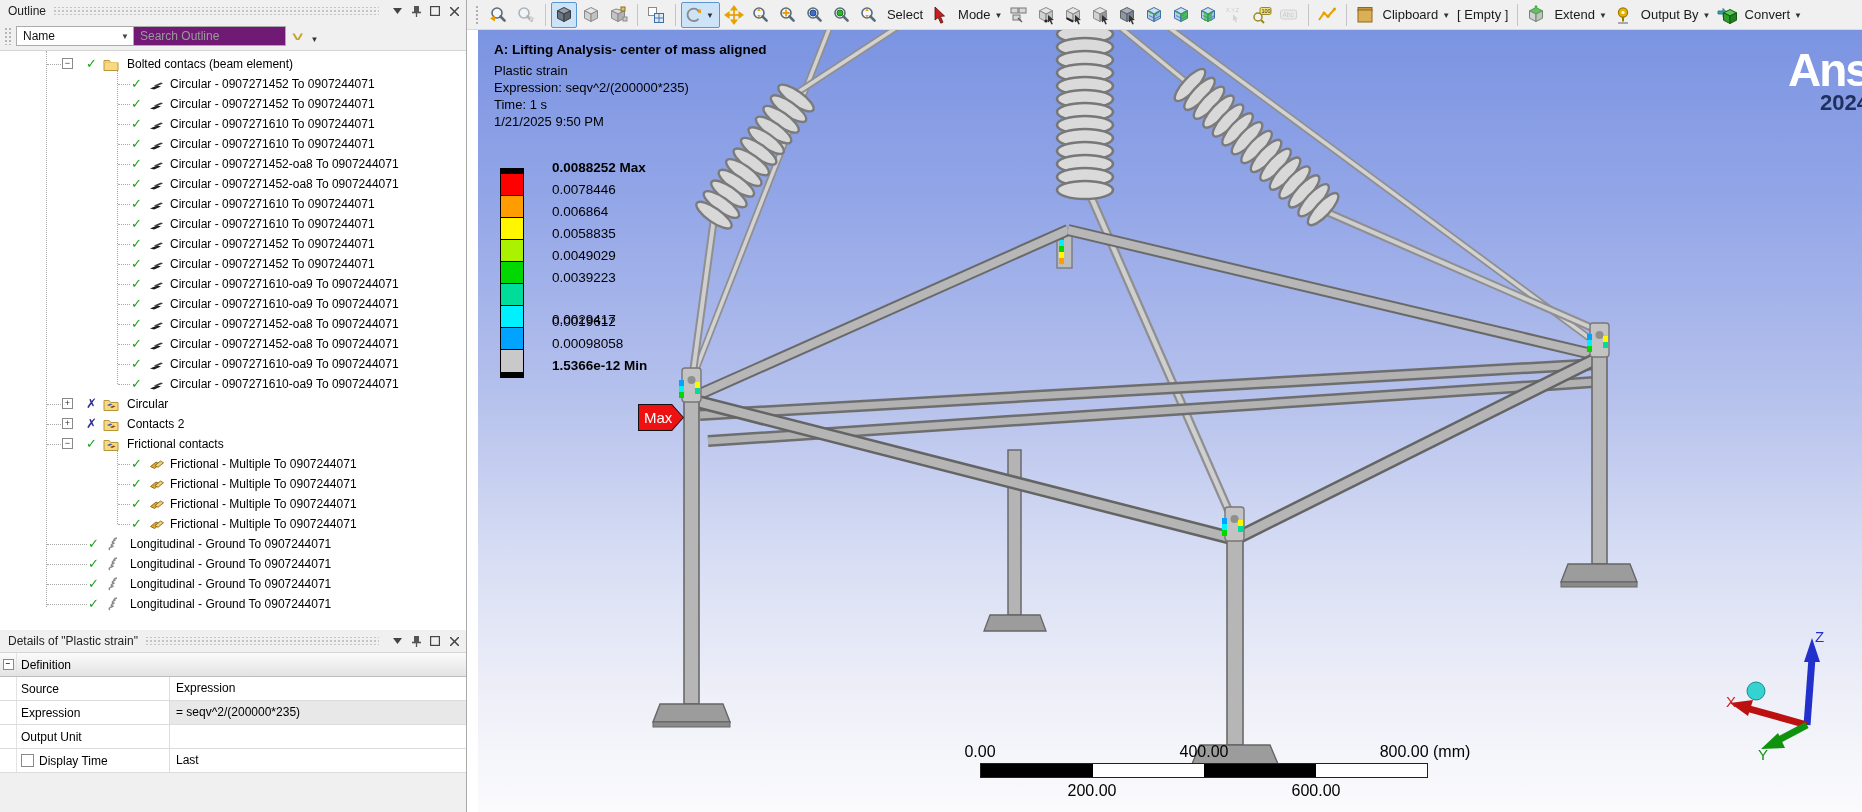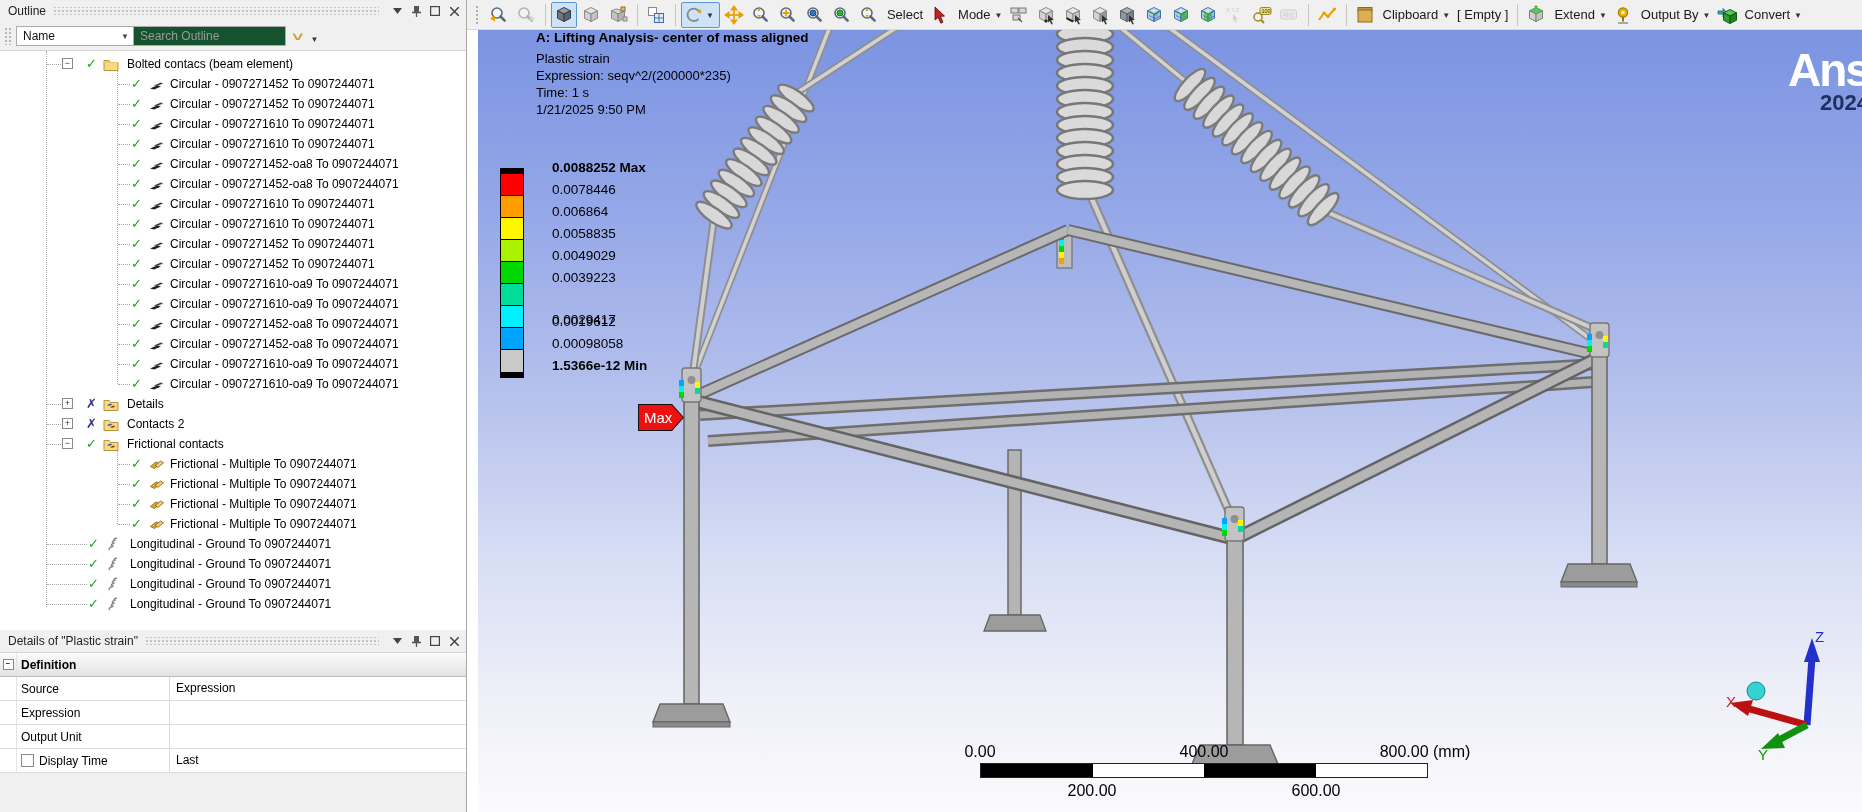--- a/index.html
+++ b/index.html
@@ -13,21 +13,21 @@
   .phdr{height:22px;display:flex;align-items:center;padding:0 4px 0 8px;font-size:12px;color:#222;background:#f0f0f0;}
   .phdr .dots{flex:1;height:8px;margin:0 7px;background-image:radial-gradient(#c4c4c4 0.9px,transparent 1px);background-size:4px 4px;background-position:0 2px;}
   .phicon{width:16px;height:16px;display:flex;align-items:center;justify-content:center;color:#444;font-size:10px;margin-left:3px;cursor:default;}
   .phicon svg{display:block;}
 
   
   #filter-row{height:28px;display:flex;align-items:center;background:#f0f0f0;padding-left:4px;}
   #drag-dots{width:8px;height:18px;margin-right:4px;background-image:radial-gradient(#b5b5b5 1px,transparent 1.2px);background-size:4px 4px;}
   #name-dropdown{width:118px;height:20px;background:#fff;border:1px solid #ababab;display:flex;align-items:center;font-size:12px;padding-left:6px;box-sizing:border-box;color:#111;}
   #name-dropdown .dd{margin-left:auto;margin-right:4px;font-size:8px;color:#444;}
-  #search-input{width:152px;height:20px;border:1px solid #ababab;border-left:none;box-sizing:border-box;font-size:12px;padding-left:6px;color:#9a9a9a;background:#14532d;display:flex;align-items:center;}
+  #search-input{width:152px;height:20px;border:1px solid #ababab;border-left:none;box-sizing:border-box;font-size:12px;padding-left:6px;color:#9a9a9a;background:#701a75;display:flex;align-items:center;}
   #filter-chevron{color:#c8a22c;font-weight:bold;font-size:13px;margin-left:8px;transform:scaleX(1.5);}
   #filter-caret{font-size:8px;color:#333;margin-left:9px;margin-top:6px;}
 
   
   #tree{position:relative;height:580px;background:#ffffff;border-top:1px solid #d5d5d5;overflow:hidden;padding-top:3px;box-sizing:border-box;}
   .trow{position:relative;height:20px;font-size:12px;color:#000;cursor:default;}
   .trow .stub{position:absolute;top:10px;border-top:1px dotted #a8a8a8;}
   .trow .exp{position:absolute;top:4px;width:11px;height:11px;border:1px solid #8a8a8a;background:#fff;box-sizing:border-box;font-size:9px;line-height:8px;text-align:center;color:#333;}
   .trow .chk{position:absolute;top:2px;font-size:13px;font-weight:bold;}
   .trow .chk.yes{color:#1a9e1a;}
@@ -55,21 +55,21 @@
   .tsep{width:1px;height:22px;background:#c6c6c6;margin:0 5px;flex:none;}
   .thandle{width:5px;height:20px;margin:0 6px 0 2px;background-image:radial-gradient(#b0b0b0 1px,transparent 1.2px);background-size:4px 4px;flex:none;}
   .tlabeltxt{font-size:13px;color:#1a1a1a;margin:0 4px;white-space:nowrap;flex:none;}
   .tcaret{font-size:8px;color:#333;margin:2px 3px 0 0;flex:none;}
 
   
   #gutter{position:absolute;left:468px;top:30px;width:10px;height:782px;background:#ffffff;}
   #viewport{position:absolute;left:478px;top:30px;width:1384px;height:782px;overflow:hidden;background:linear-gradient(to bottom,#7b94e2 0%,#93a6e7 22%,#b3bfec 45%,#d8def4 68%,#eff0f8 86%,#fbfbfd 100%);}
   #model-svg{position:absolute;left:0;top:0;z-index:1;}
 
-  #annotation{position:absolute;left:16px;top:0;z-index:3;color:#000;margin-left:42px;}
+  #annotation{position:absolute;left:16px;top:12px;z-index:3;color:#000;}
   #annotation .t{font-size:13.5px;font-weight:bold;margin-bottom:5px;}
   #annotation .l{font-size:13px;line-height:17px;}
 
   #legend{position:absolute;left:22px;top:138px;z-index:3;}
   #legend-bar{position:absolute;left:0;top:0;width:22px;border:1px solid #000;border-top:6px solid #000;border-bottom:6px solid #000;box-sizing:content-box;}
   .lcell{width:22px;height:22px;border-bottom:1px solid #000;box-sizing:border-box;}
   .lcell:last-child{border-bottom:none;}
   .llabel{position:absolute;left:52px;font-size:13.5px;white-space:nowrap;color:#000;text-align:center;}
   .llabel.b{font-weight:bold;}
 
@@ -305,21 +305,21 @@
         </div>
         <div class="trow">
           <span class="stub" style="left:47px;width:14px"></span>
           <span class="exp" style="left:62px">+</span>
           <span class="chk no" style="left:86px">✗</span>
           <span class="ticon" style="left:103px"><svg width="16" height="16" viewBox="0 0 16 16">
               <path d="M1 4.5 h5.2 l1.6 2 H15 v8 H1 Z" fill="#f7d982" stroke="#b8963a"></path>
               <polygon points="4,9 7.5,7.5 9.5,8.5 6,10" fill="#3a5fc0"></polygon>
               <polygon points="7,11 10.5,9.5 12.5,10.5 9,12" fill="#8a4a10"></polygon>
             </svg></span>
-          <span class="tlabel" style="left:127px">Details</span>
+          <span class="tlabel" style="left:127px">Circular</span>
         </div>
         <div class="trow">
           <span class="stub" style="left:47px;width:14px"></span>
           <span class="exp" style="left:62px">+</span>
           <span class="chk no" style="left:86px">✗</span>
           <span class="ticon" style="left:103px"><svg width="16" height="16" viewBox="0 0 16 16">
               <path d="M1 4.5 h5.2 l1.6 2 H15 v8 H1 Z" fill="#f7d982" stroke="#b8963a"></path>
               <polygon points="4,9 7.5,7.5 9.5,8.5 6,10" fill="#3a5fc0"></polygon>
               <polygon points="7,11 10.5,9.5 12.5,10.5 9,12" fill="#8a4a10"></polygon>
             </svg></span>
@@ -432,35 +432,36 @@
           <svg width="9" height="9">
             <path d="M0 0 L9 9 M9 0 L0 9" stroke="#444" stroke-width="1.5"></path>
           </svg>
         </span>
     </div>
     <div id="details-table">
         <div class="drow section">
           <span class="dgut">
             <span class="box">−</span>
           </span>
-          <span class="dlabel" style="border-right:none;font-weight:bold">Definition</span>
+          <span class="dlabel" style="border-right:none;font-weight:normal">Definition</span>
           <span class="dvalue"></span>
         </div>
         <div class="drow">
           <span class="dgut"></span>
           <span class="dlabel">
             <span class="dlt">Source</span>
           </span>
           <span class="dvalue">Expression</span>
         </div>
         <div class="drow">
           <span class="dgut"></span>
           <span class="dlabel">
             <span class="dlt">Expression</span>
           </span>
+          <span class="dvalue shaded">= seqv^2/(200000*235)</span>
         </div>
         <div class="drow">
           <span class="dgut"></span>
           <span class="dlabel">
             <span class="dlt">Output Unit</span>
           </span>
           <span class="dvalue"></span>
         </div>
         <div class="drow">
           <span class="dgut"></span>

